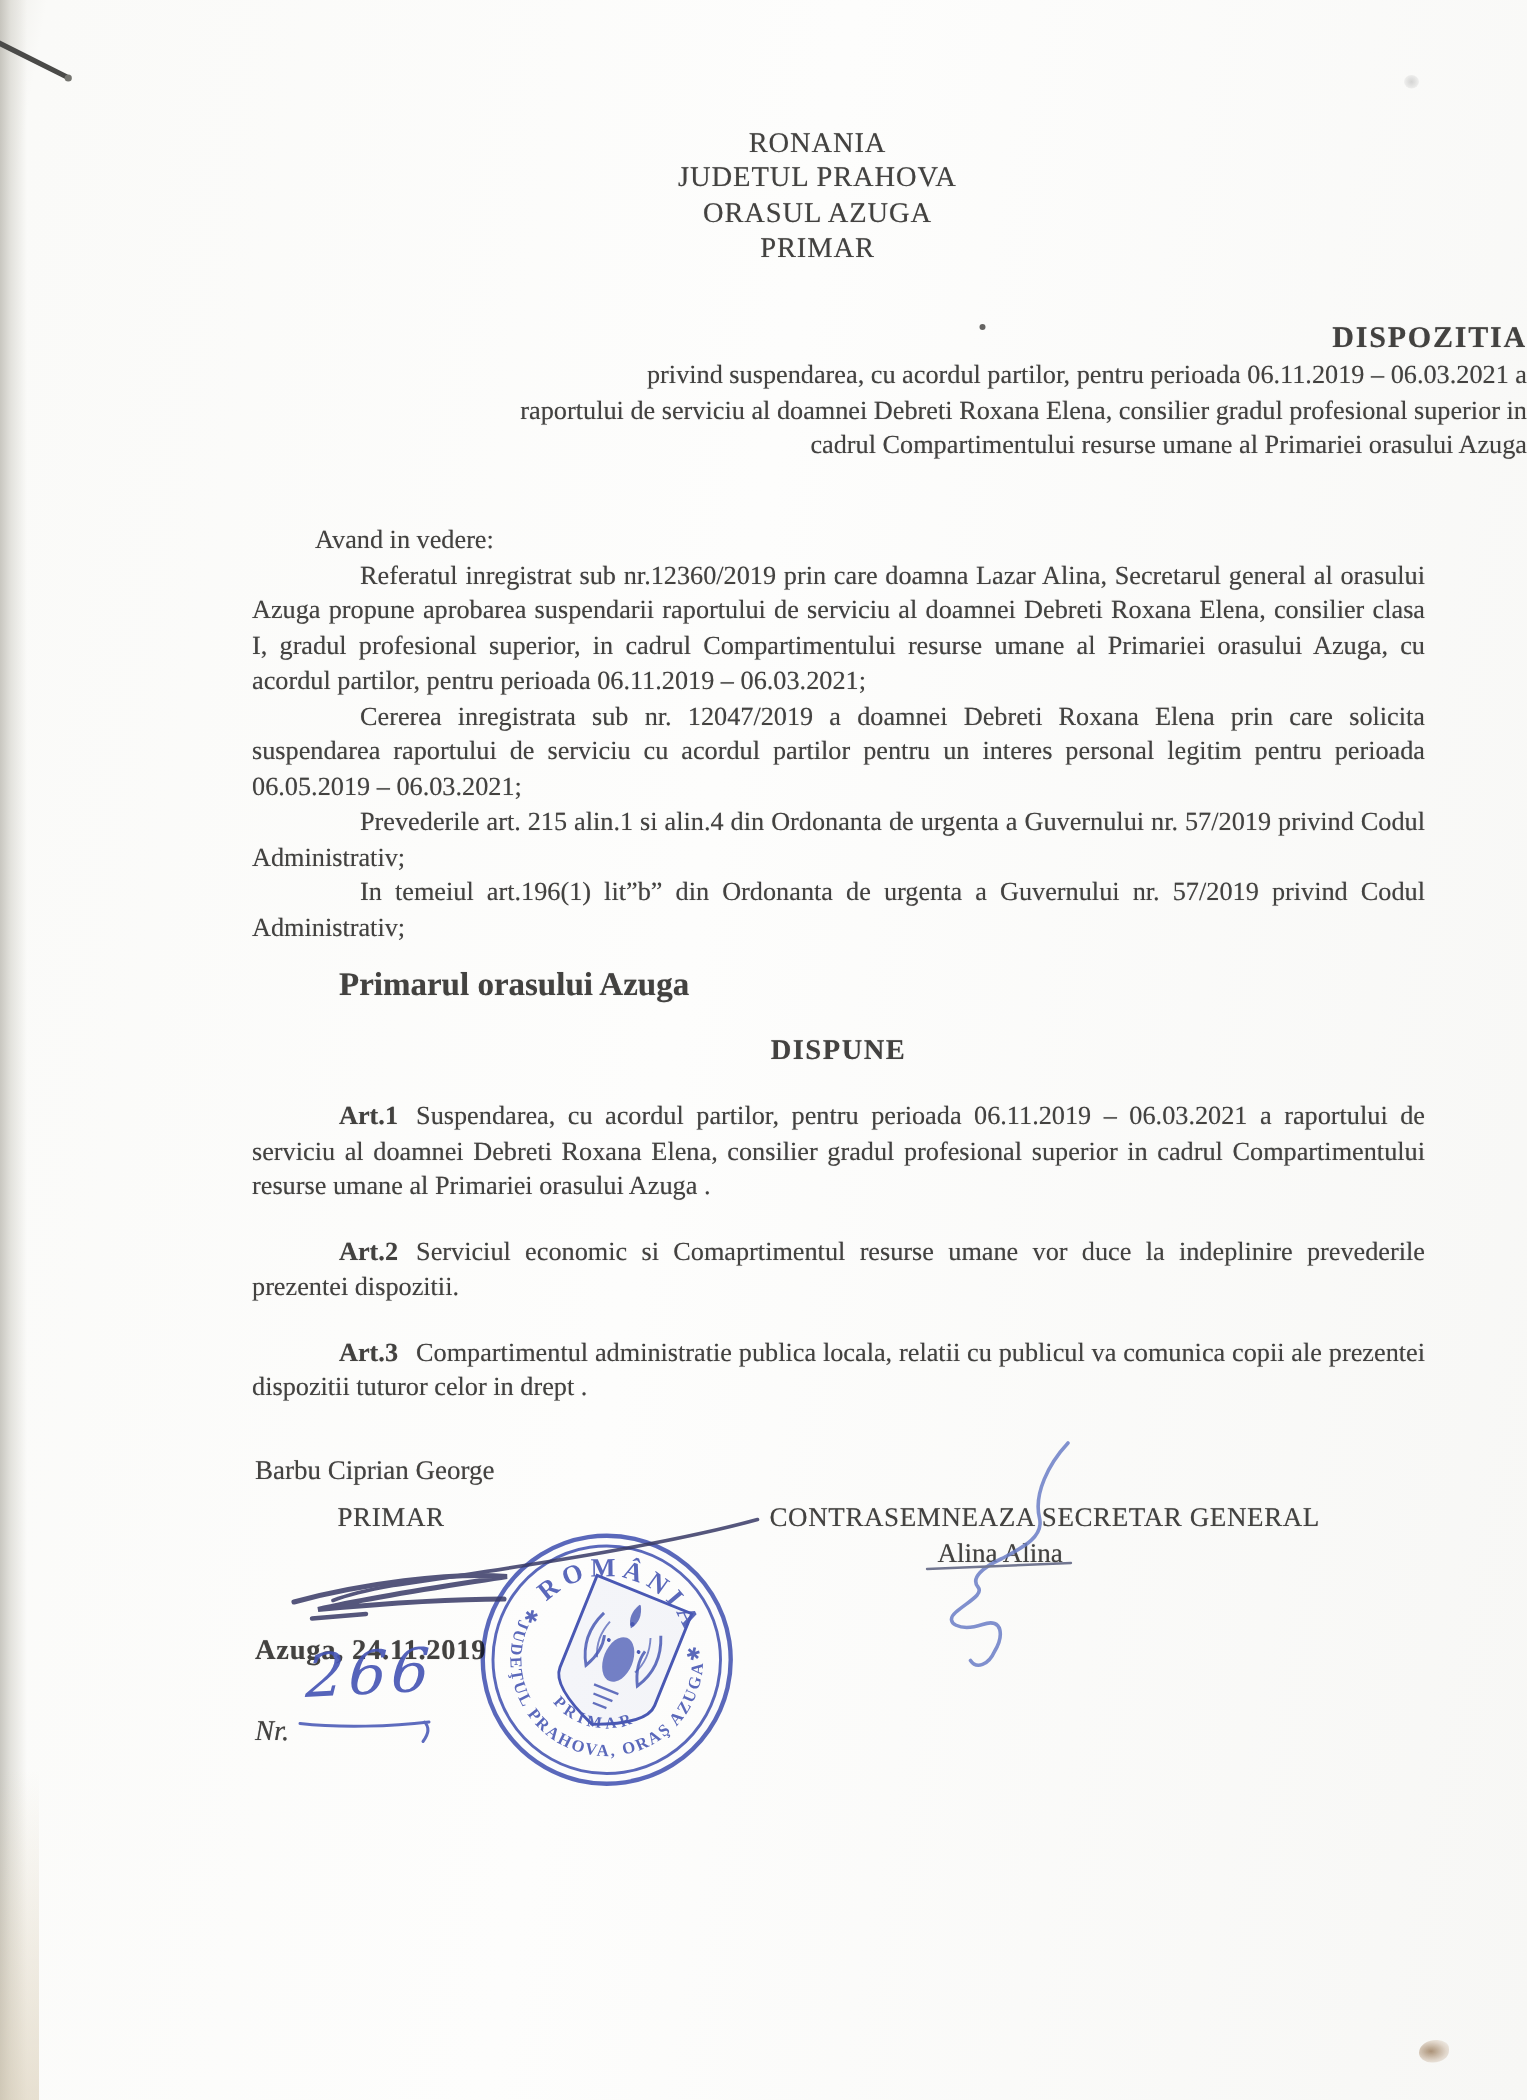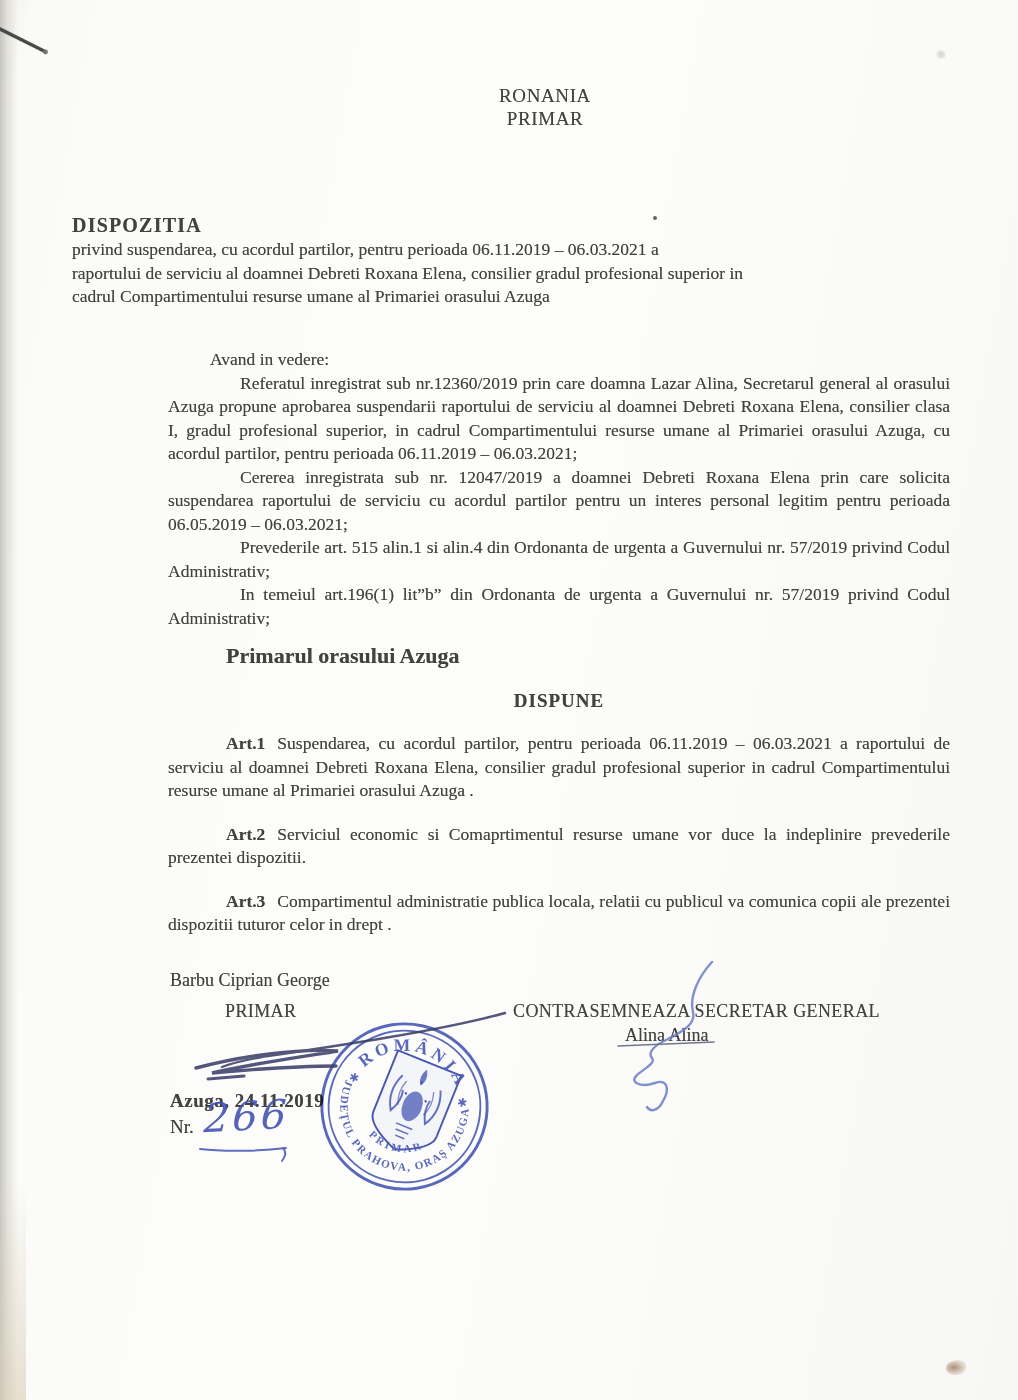--- a/index.html
+++ b/index.html
@@ -20,21 +20,21 @@
   }
   .corner-tint{
     position:absolute;left:0;bottom:0;width:26px;height:220px;
     background:linear-gradient(to top,rgba(214,201,175,.55),rgba(214,201,175,0));
   }
   .txt{ text-shadow:0 0 .5px rgba(70,70,70,.55); }
   
   .header{position:absolute;top:84px;left:72px;width:946px;text-align:center;}
   .header-line{font-size:19px;line-height:23.4px;letter-spacing:.6px;}
   
-  .title-block{position:absolute;top:212px;left:72px;width:946px;text-align:left;}
+  .title-block{position:absolute;top:212px;left:72px;width:946px;text-align:right;}
   .doc-title{font-size:20px;font-weight:bold;letter-spacing:1.2px;line-height:26px;}
   .subtitle-line{font-size:17.5px;line-height:23.5px;}
   .title-dot{position:absolute;top:216px;left:653px;width:4px;height:4px;border-radius:50%;background:#4a4946;opacity:.85;}
   
   .body{position:absolute;top:348px;left:168px;width:782px;font-size:17.5px;line-height:23.5px;}
   .body p{margin:0;text-align:justify;}
   .preamble-heading{padding-left:42px;}
   .preamble-p{text-indent:72px;}
   .issuer{margin-top:14px !important;font-weight:bold;padding-left:58px;font-size:22px;}
   .dispune{margin-top:21px !important;text-align:center !important;font-weight:bold;font-size:19px;letter-spacing:1px;}
@@ -73,36 +73,38 @@
 </head>
 <body>
 
 <div class="page">
 
   <div class="edge-shadow"></div>
   <div class="corner-tint"></div>
 
   <div class="header txt">
     <div class="header-line">RONANIA</div>
+    <div class="header-line">JUDETUL PRAHOVA</div>
+    <div class="header-line">ORASUL AZUGA</div>
     <div class="header-line">PRIMAR</div>
   </div>
 
   <div class="title-block txt">
     <div class="doc-title">DISPOZITIA</div>
     <div class="subtitle-line">privind  suspendarea, cu acordul partilor, pentru perioada 06.11.2019 – 06.03.2021 a</div>
     <div class="subtitle-line">raportului de serviciu al doamnei Debreti Roxana Elena, consilier gradul profesional superior  in</div>
     <div class="subtitle-line">cadrul Compartimentului resurse umane al Primariei orasului Azuga</div>
   </div>
   <div class="title-dot"></div>
 
   <div class="body txt">
     <p class="preamble-heading">Avand in vedere:</p>
     <p class="preamble-p">Referatul inregistrat sub nr.12360/2019 prin care doamna Lazar Alina, Secretarul general al orasului Azuga propune aprobarea suspendarii raportului de serviciu al doamnei Debreti Roxana Elena, consilier clasa I, gradul profesional superior, in cadrul Compartimentului resurse umane al Primariei orasului Azuga, cu acordul partilor, pentru perioada 06.11.2019 – 06.03.2021;</p>
     <p class="preamble-p">Cererea inregistrata sub nr. 12047/2019 a doamnei Debreti Roxana Elena prin care solicita suspendarea raportului de serviciu cu acordul partilor pentru un interes personal legitim pentru perioada 06.05.2019 – 06.03.2021;</p>
-    <p class="preamble-p">Prevederile art. 515 alin.1 si alin.4 din Ordonanta de urgenta a Guvernului nr. 57/2019 privind Codul Administrativ;</p>
+    <p class="preamble-p">Prevederile art. 215 alin.1 si alin.4 din Ordonanta de urgenta a Guvernului nr. 57/2019 privind Codul Administrativ;</p>
     <p class="preamble-p">In temeiul art.196(1) lit”b” din Ordonanta de urgenta a Guvernului nr. 57/2019 privind Codul Administrativ;</p>
 
     <p class="issuer">Primarul orasului Azuga</p>
     <p class="dispune">DISPUNE</p>
 
     <p class="article">
       <span class="art-label">Art.1</span><span>Suspendarea, cu acordul partilor, pentru perioada 06.11.2019 – 06.03.2021 a raportului de serviciu al doamnei Debreti Roxana Elena, consilier gradul profesional superior  in cadrul Compartimentului resurse umane al Primariei orasului Azuga .</span>
     </p>
     <p class="article">
       <span class="art-label">Art.2</span><span>Serviciul economic si Comaprtimentul resurse umane vor duce la indeplinire prevederile prezentei dispozitii.</span>
@@ -111,21 +113,21 @@
       <span class="art-label">Art.3</span><span>Compartimentul administratie publica locala, relatii cu publicul va comunica copii ale prezentei dispozitii tuturor celor in drept .</span>
     </p>
   </div>
 
   <div class="abs sig-role txt" style="left:225px;top:1001px;">PRIMAR</div>
   <div class="abs sig-name txt" style="left:170px;top:970px;">Barbu Ciprian George</div>
   <div class="abs sig-role txt" style="left:513px;top:1001px;">CONTRASEMNEAZA SECRETAR GENERAL</div>
   <div class="abs sig-name txt" style="left:625px;top:1025px;">Alina Alina</div>
 
   <div class="abs place-date txt" style="left:170px;top:1090px;">Azuga, 24.11.2019</div>
-  <div class="abs nr-label txt" style="left:170px;top:1116px;">Nr.</div>
+  <div class="abs nr-label txt" style="left:170px;top:1144px;font-style:italic;">Nr.</div>
   <div class="handwritten-nr">266</div>
 
   <svg class="stamp" viewBox="0 0 180 180">
     <g stroke="#3a4bb0" fill="none" opacity="0.9">
       <circle cx="90" cy="90" r="85" stroke-width="3"></circle>
       <circle cx="90" cy="90" r="78" stroke-width="2"></circle>
     </g>
     <defs>
       <path id="arcTop" d="M 34.9 75.2 A 57 57 0 0 1 145.1 75.2"></path>
       <path id="arcRing" d="M 30.2 62.1 A 66 66 0 1 0 149.8 62.1"></path>

